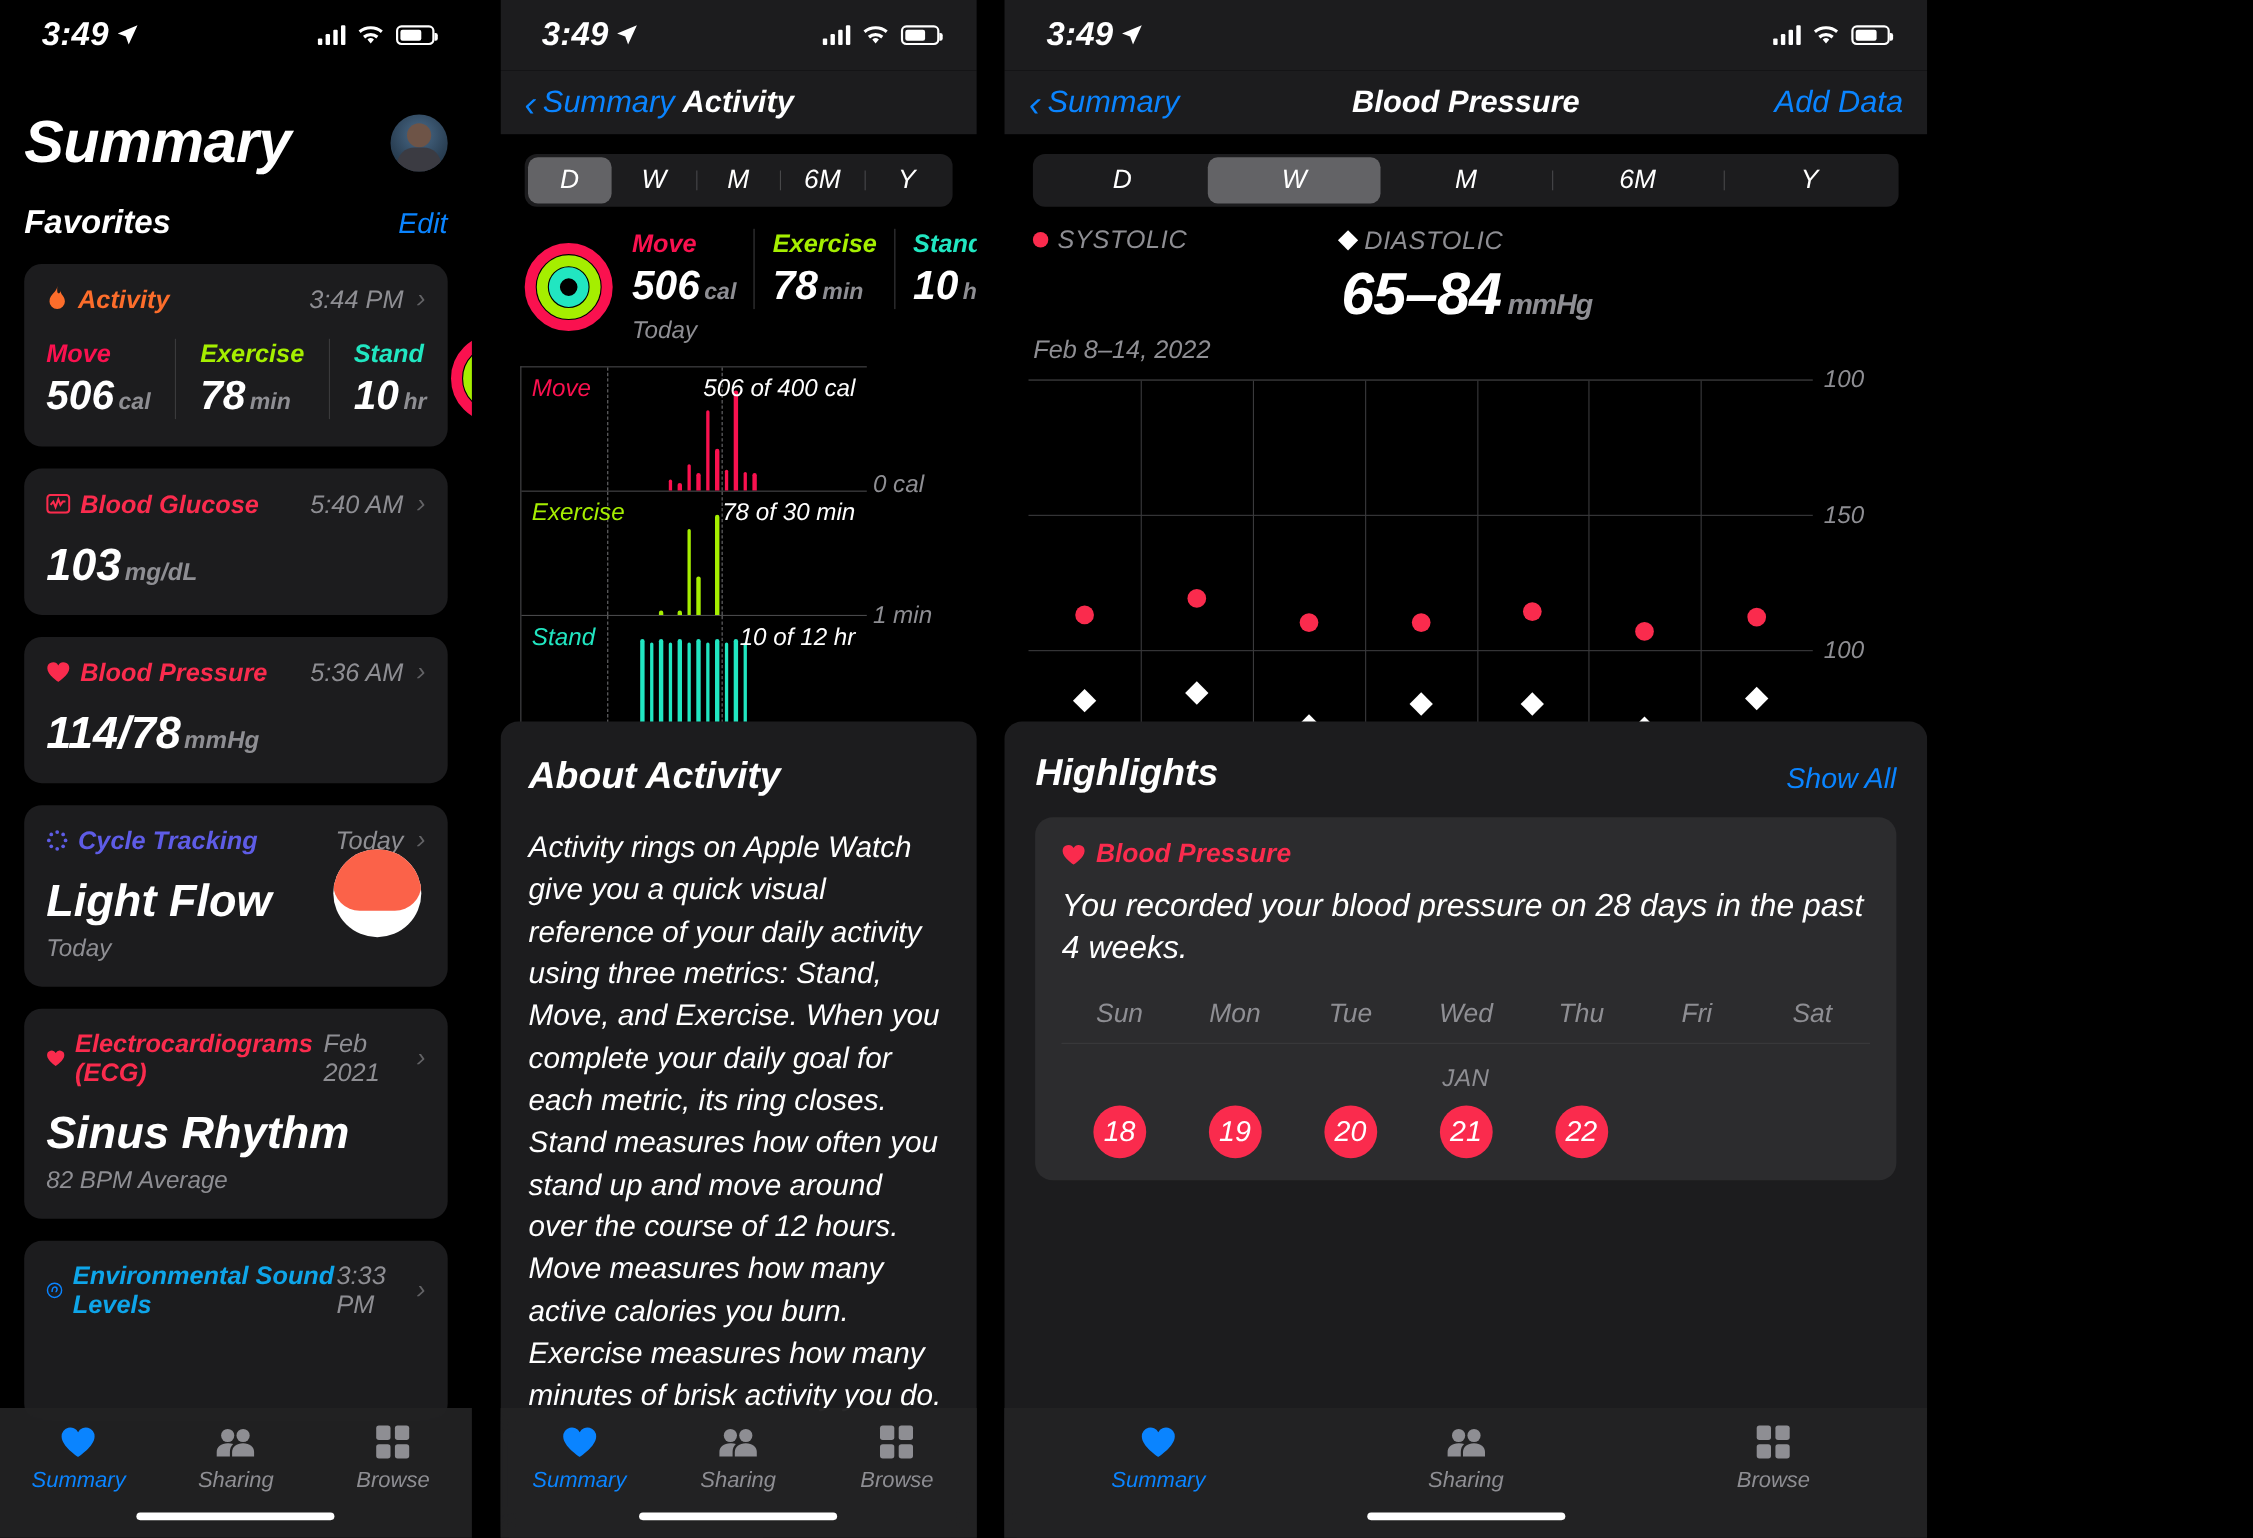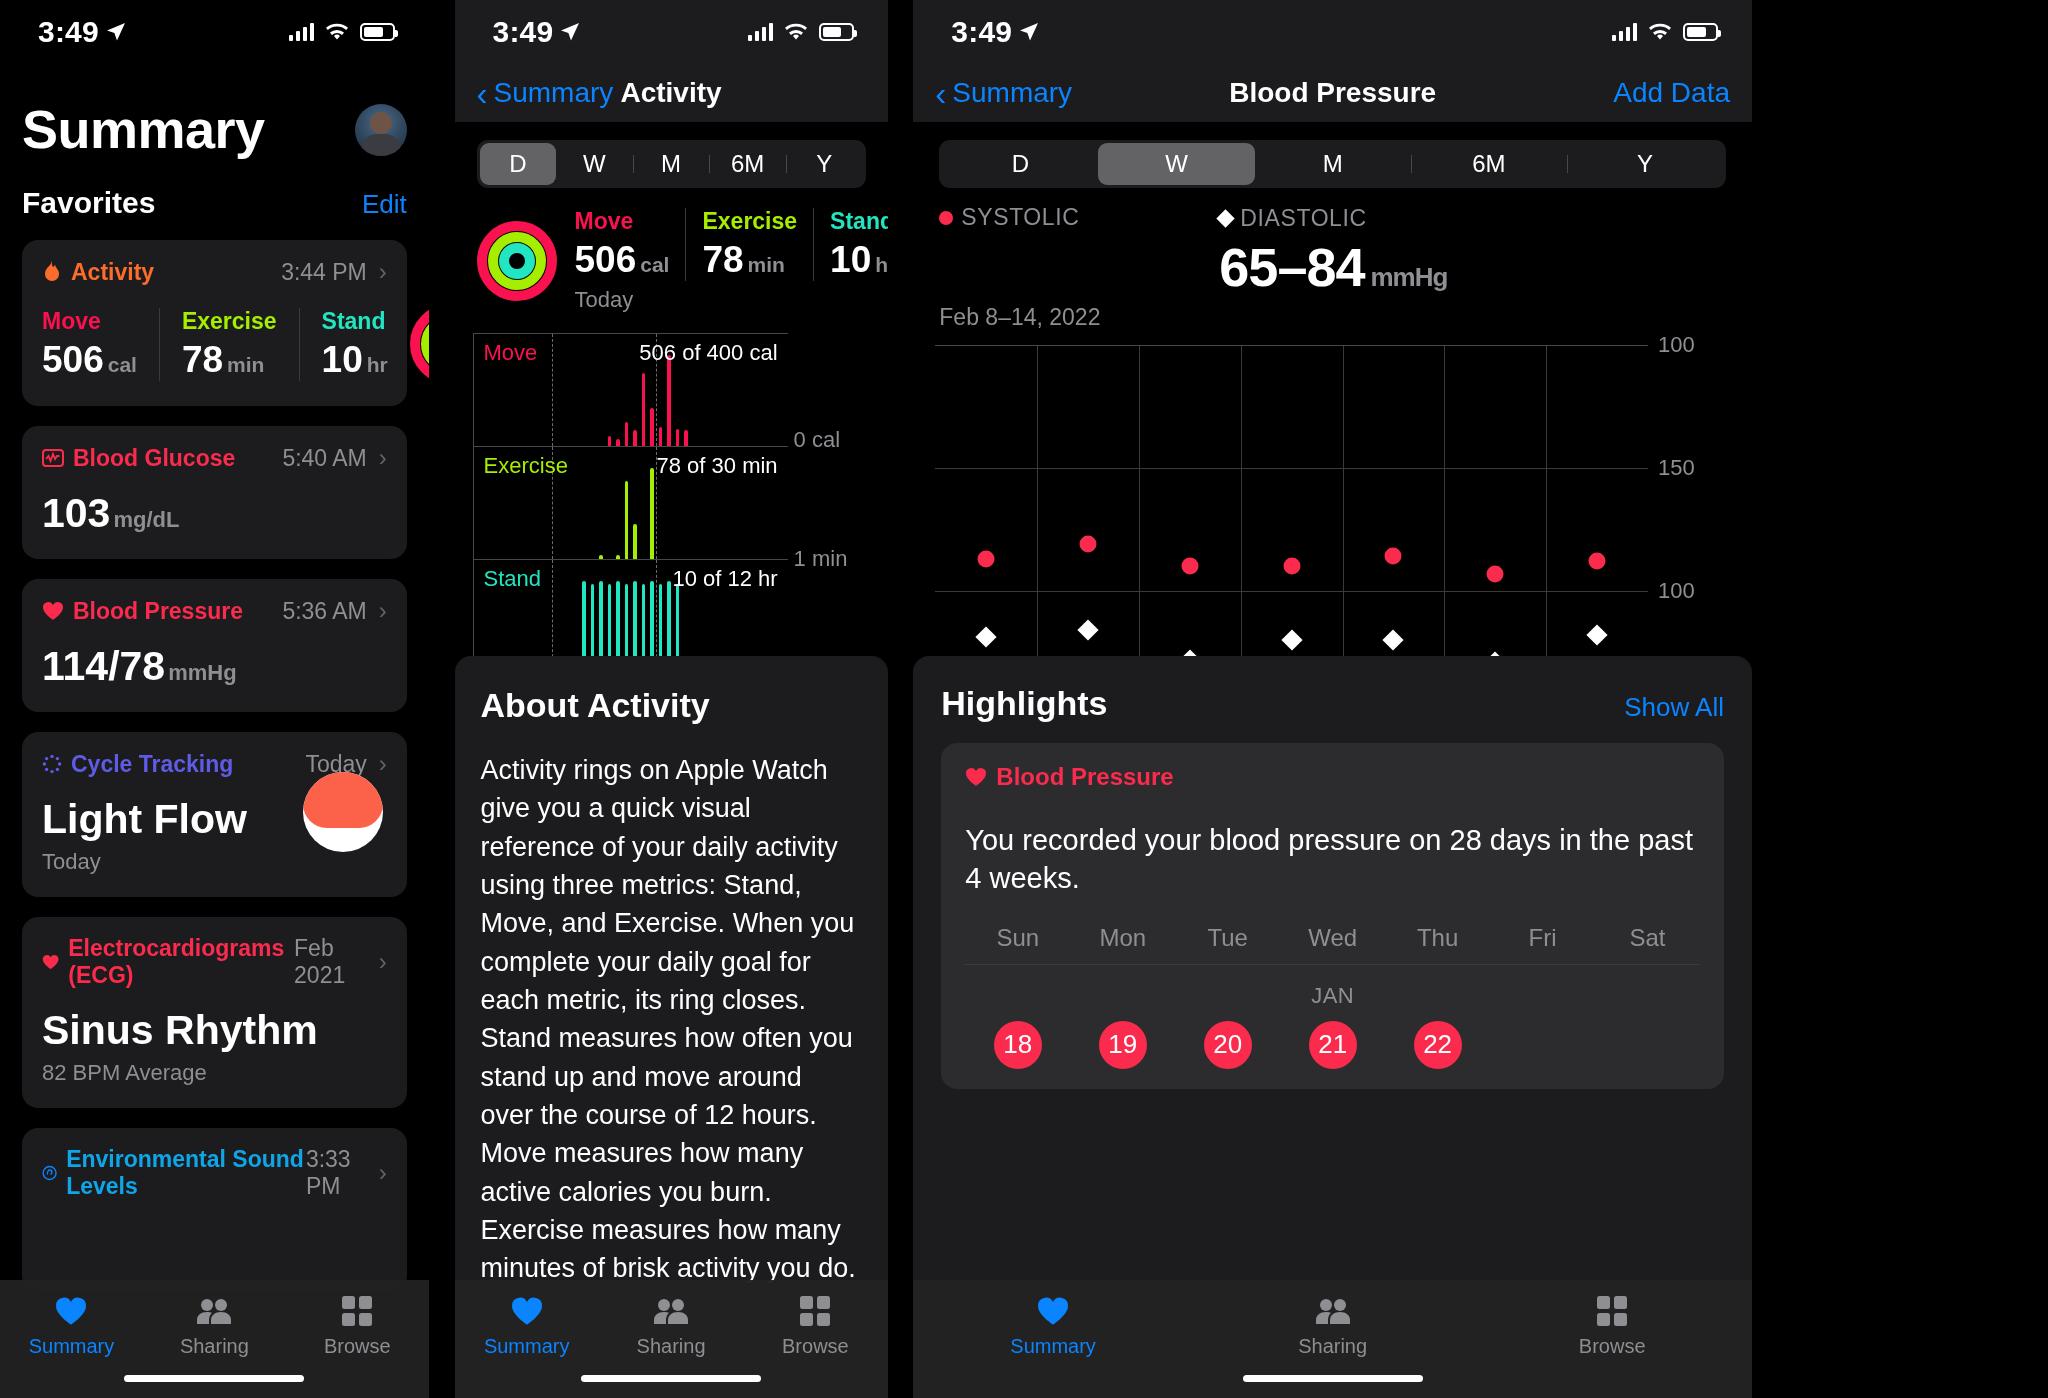--- a/index.html
+++ b/index.html
@@ -2,21 +2,21 @@
 <html><head>
 <meta charset="utf-8">
 <style>
   * { box-sizing: border-box; margin: 0; padding: 0; }
   html, body {
     width: 2048px; height: 1398px;
     background: #000;
     font-family: "Liberation Sans", sans-serif;
     overflow: hidden;
   }
-  .screens { display: flex; width: 1752px; height: 1398px; background:#000; }
+  .screens { display: flex; width: 1752px; height: 1398px; background:#000;font-style:italic; }
 
   
   .panel { position: relative; height: 1398px; background:#000; overflow: hidden; }
   .panel-1 { width: 500px; }
   .gap { width: 30px; background:#000; }
   .panel-2 { width: 505px; }
   .panel-3 { width: 978px; }
 
   
   .statusbar {
@@ -161,21 +161,21 @@
   .pt-sys { width:17px;height:17px;border-radius:50%;background:#fa2b4d;}
   .pt-dia { width:15px;height:15px;background:#fff;transform:translate(-50%,-50%) rotate(45deg);}
 
   
   .highlights { position:absolute; left:0; right:0; bottom:0; top:656px; background:#1c1c1e; border-radius:16px 16px 0 0; padding: 28px 28px 0;}
   .hl-head { display:flex; align-items:flex-end; justify-content:space-between;}
   .hl-title { font-size:34px; font-weight:700; color:#fff;}
   .hl-showall { font-size:26px; color:#0a84ff; cursor:pointer;}
   .hl-card { background:#2c2c2e; border-radius:16px; margin-top:20px; padding:20px 24px;}
   .hl-label { display:flex; align-items:center; gap:9px; color:#fa2b4d; font-size:24px; font-weight:700;}
-  .hl-text { color:#fff; font-size:29px; line-height:1.32; margin-top:30px; font-weight:500;}
+  .hl-text { color:#fff; font-size:29px; line-height:1.32; margin-top:14px; font-weight:500;}
   .cal-head { display:flex; margin-top:26px; border-bottom:1px solid #3a3a3c; padding-bottom:12px;}
   .cal-head span { flex:1; text-align:center; color:#8e8e93; font-size:24px;}
   .cal-month { text-align:center; color:#8e8e93; font-size:22px; margin-top:18px; letter-spacing:.5px;}
   .cal-row { display:flex; margin-top:12px;}
   .cal-cell { flex:1; display:flex; justify-content:center;}
   .cal-day { width:48px;height:48px;border-radius:50%; display:flex; align-items:center; justify-content:center; font-size:26px; color:#fff;}
   .cal-day.mark { background:#fa2b4d; }
 </style>
 </head>
 <body>

